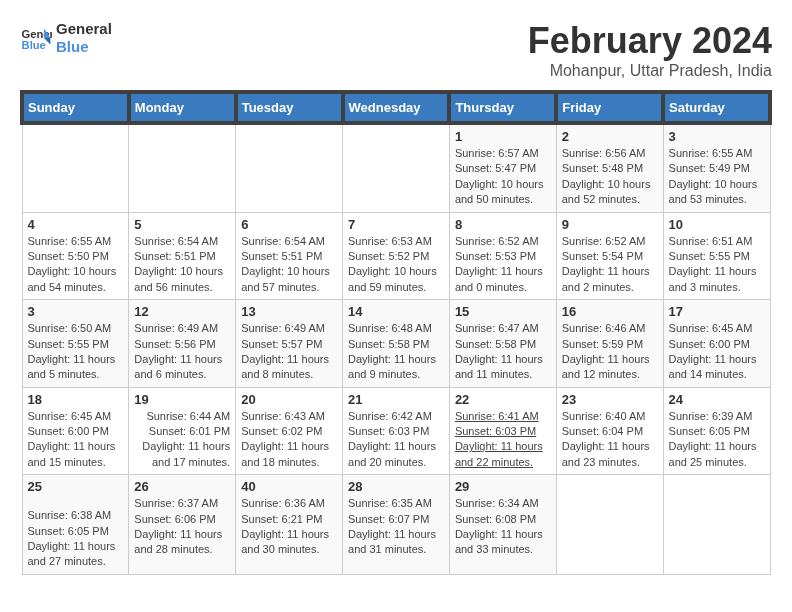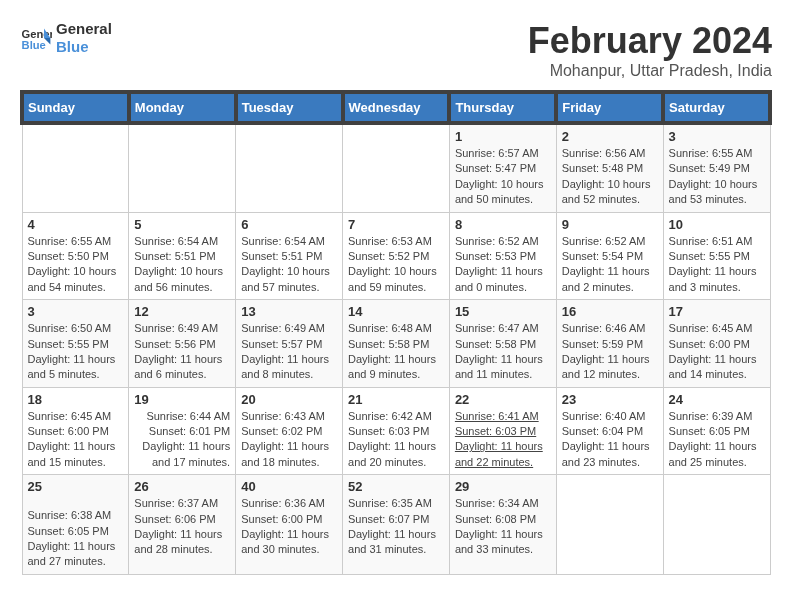--- a/index.html
+++ b/index.html
@@ -304,26 +304,26 @@
         <td>
           <span class="day-num">26</span>
           <div class="day-info" style="white-space: pre-line;">Sunrise: 6:37 AM
 Sunset: 6:06 PM
 Daylight: 11 hours
 and 28 minutes.</div>
         </td>
         <td>
           <span class="day-num">40</span>
           <div class="day-info" style="white-space: pre-line;">Sunrise: 6:36 AM
-Sunset: 6:00 PM
+Sunset: 6:21 PM
 Daylight: 11 hours
 and 30 minutes.</div>
         </td>
         <td>
-          <span class="day-num">52</span>
+          <span class="day-num">28</span>
           <div class="day-info" style="white-space: pre-line;">Sunrise: 6:35 AM
 Sunset: 6:07 PM
 Daylight: 11 hours
 and 31 minutes.</div>
         </td>
         <td>
           <span class="day-num">29</span>
           <div class="day-info" style="white-space: pre-line;">Sunrise: 6:34 AM
 Sunset: 6:08 PM
 Daylight: 11 hours

